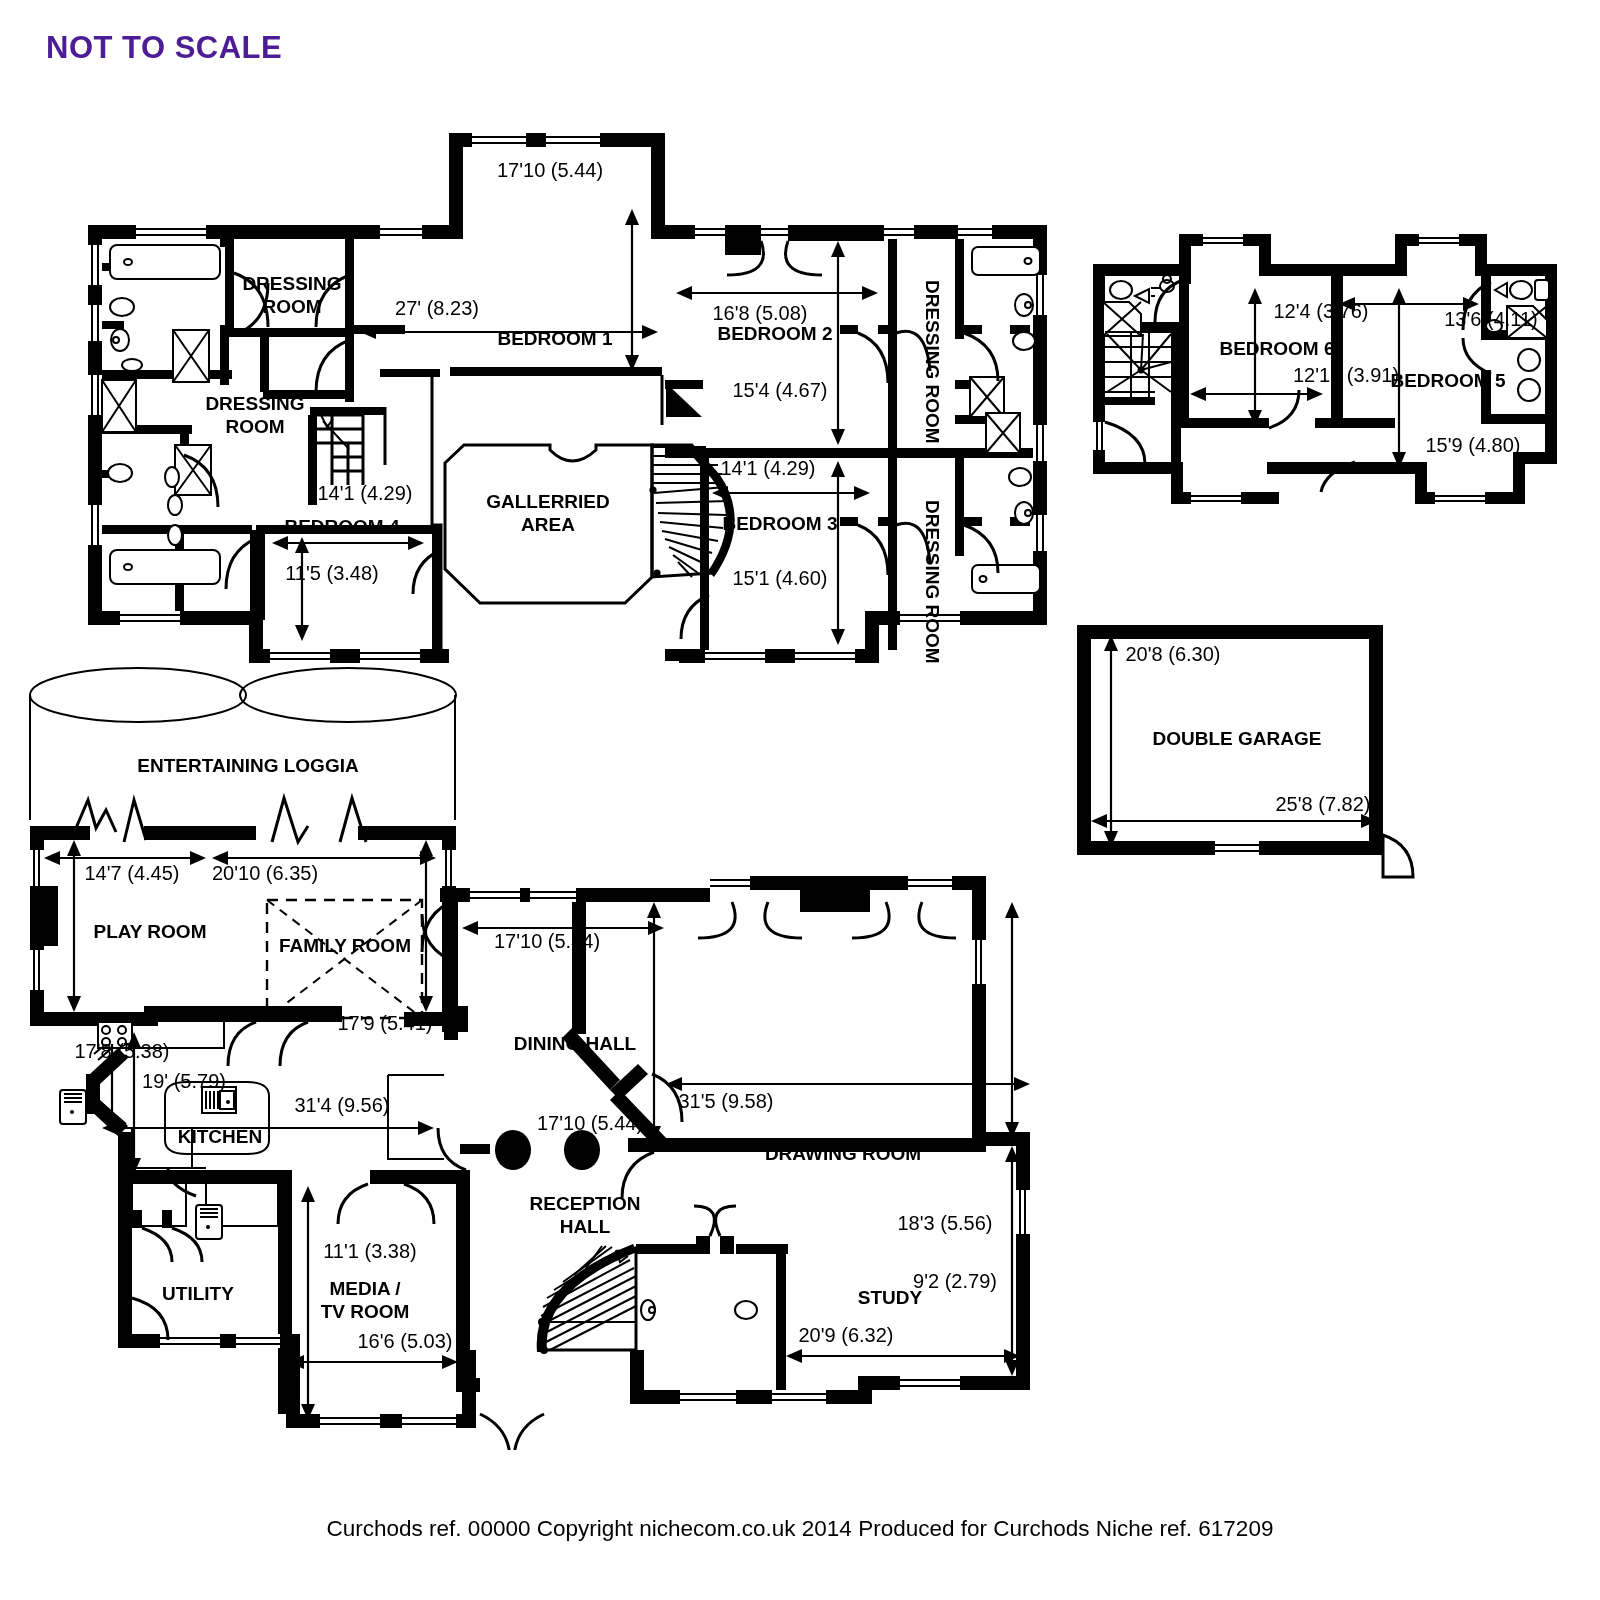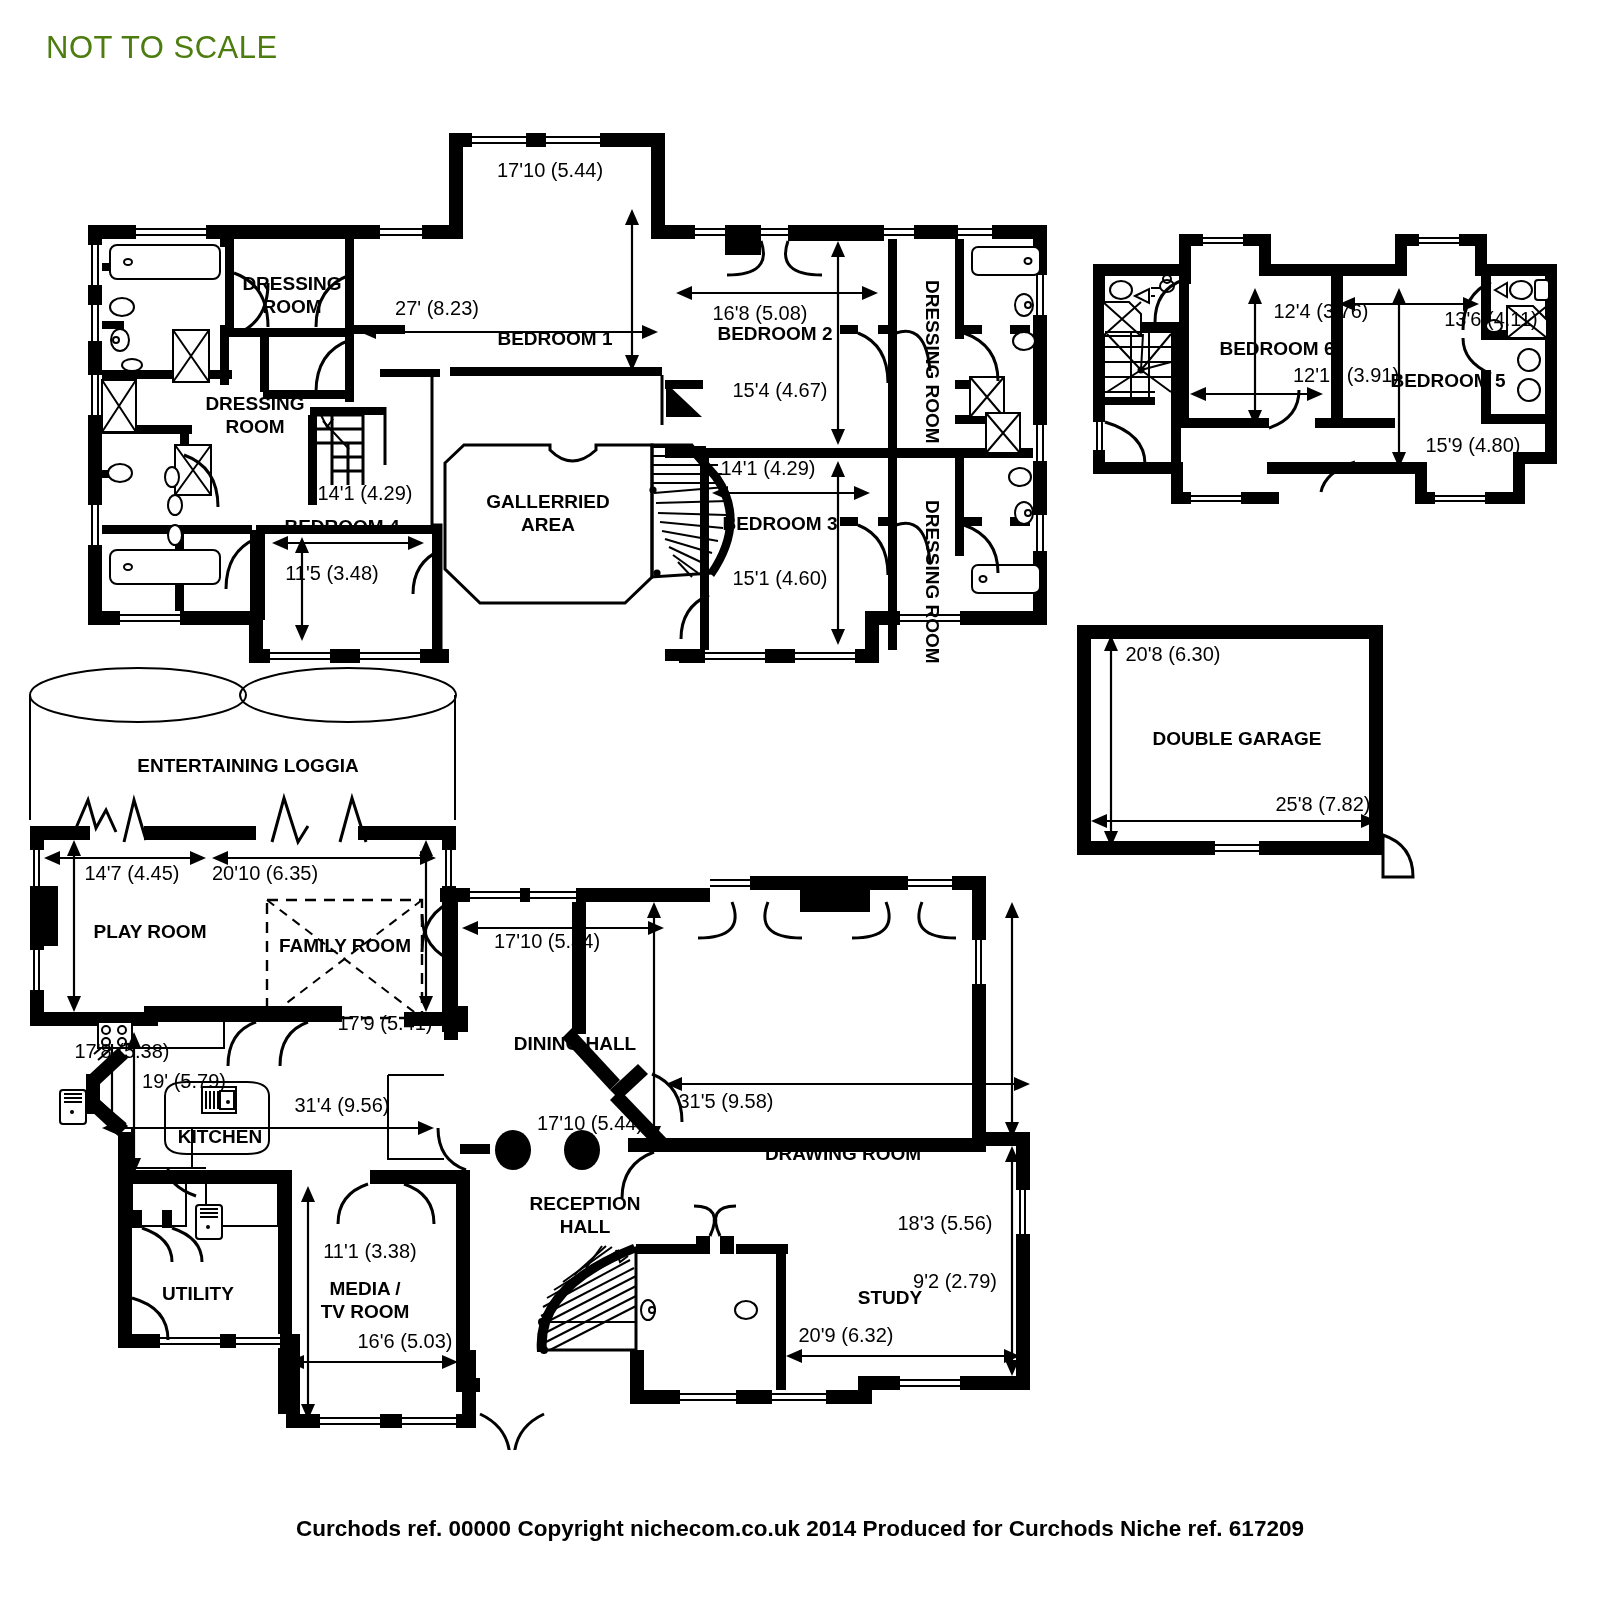--- a/index.html
+++ b/index.html
@@ -19,33 +19,33 @@
     position: absolute;
     left: 0; top: 0;
     width: 1600px;
     height: 1600px;
   }
   .nts {
     position: absolute;
     left: 46px;
     top: 30px;
     font-size: 31px;
-    font-weight: normal;
+    font-weight: bold;
     letter-spacing: 0.5px;
-    color: #4d7c0f;
+    color: #4c1d95;
     white-space: nowrap;
   }
   .footer {
     position: absolute;
     left: 0;
     top: 1516px;
     width: 1600px;
     text-align: center;
     font-size: 22.5px;
-    font-weight: bold;
+    font-weight: normal;
     color: #000;
     white-space: nowrap;
   }
   .footer span { display: inline; }
   .f-gap { display: inline-block; width: 22px; }
   svg { display: block; }
   
   .wall { fill: #000; stroke: none; }
   .thin { fill: none; stroke: #000; stroke-width: 2; }
   .thin3 { fill: none; stroke: #000; stroke-width: 3; }

